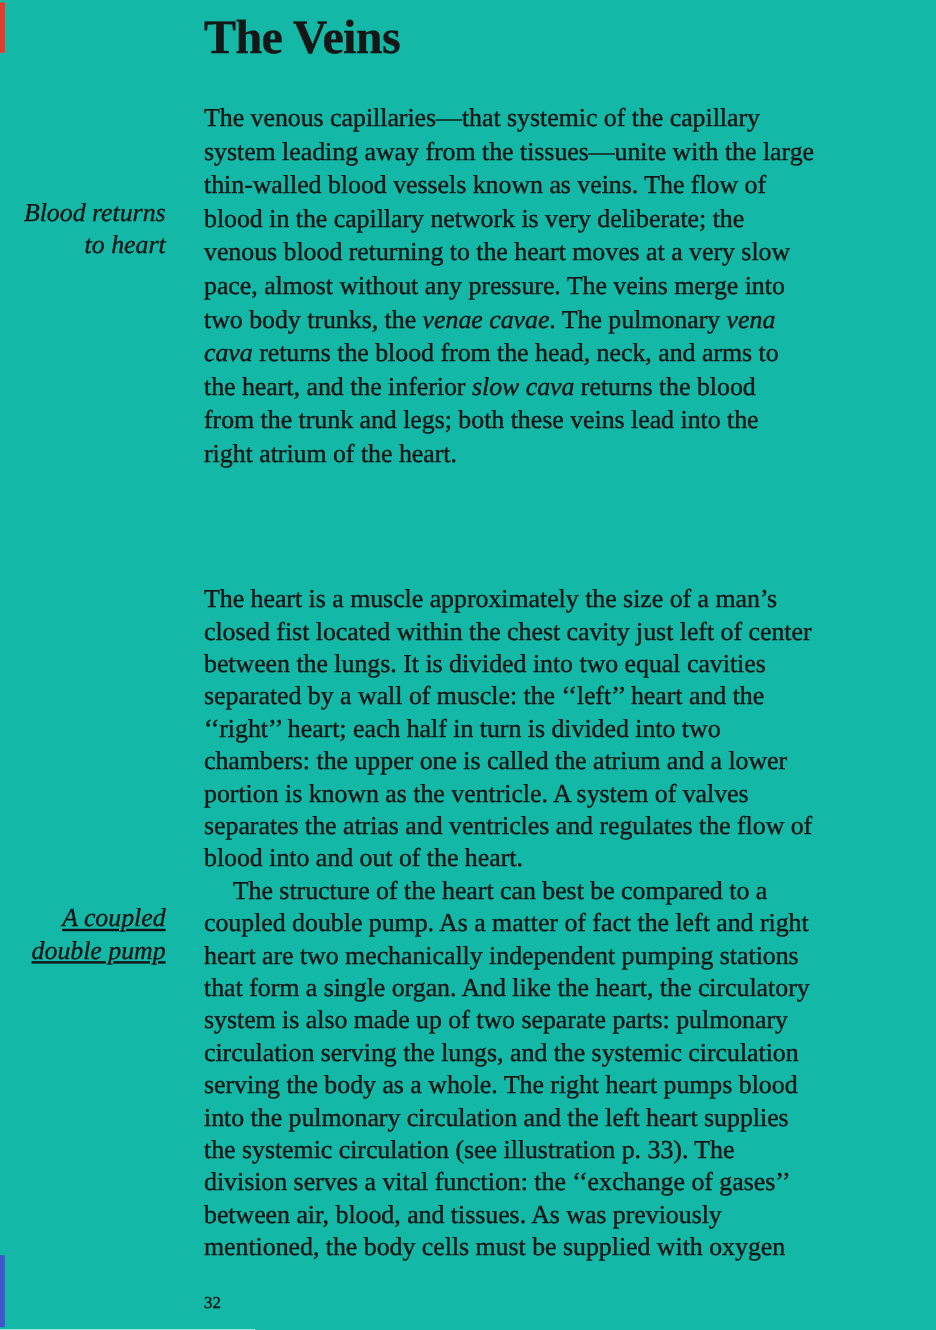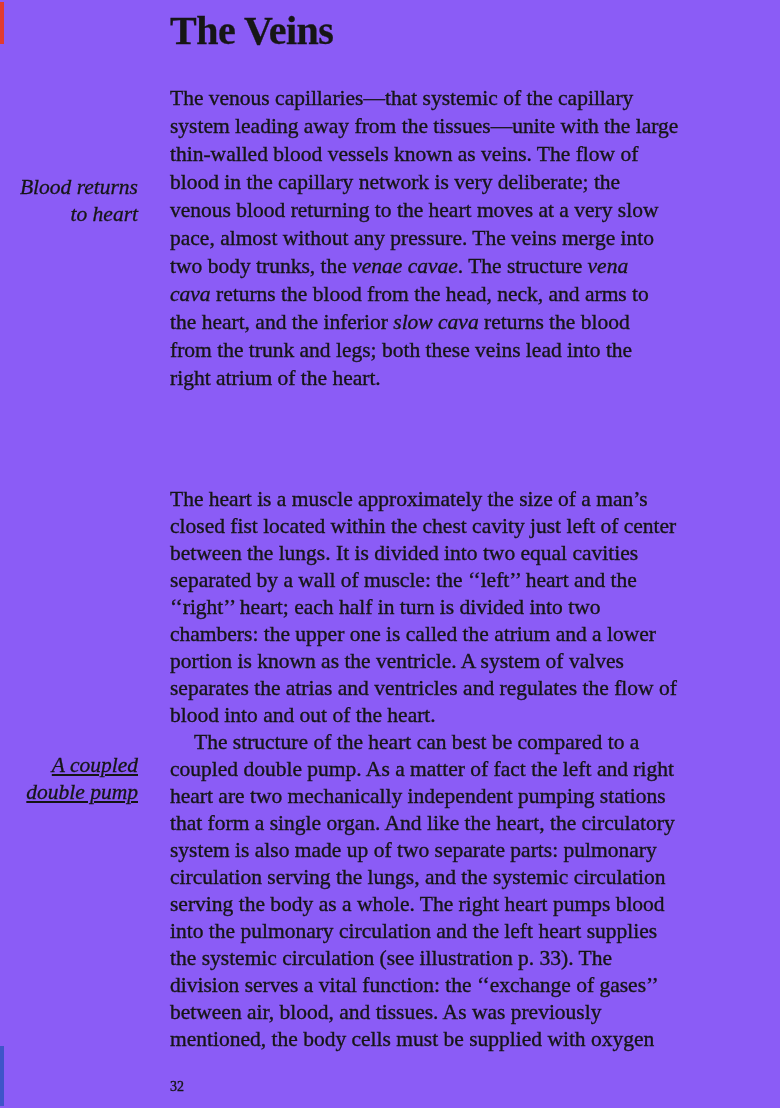--- a/index.html
+++ b/index.html
@@ -1,20 +1,20 @@
 <!DOCTYPE html>
 <html><head>
 <meta charset="utf-8">
 <style>
   html, body { margin: 0; padding: 0; background: #ffffff; }
   .page {
     position: relative;
     width: 780px;
     height: 1108px;
-    background: #8b5cf6;
+    background: #14b8a6;
     overflow: hidden;
     font-family: "Liberation Serif", serif;
     color: #161616;
   }
   
   .edge-mark { position: absolute; left: 0; width: 4px; }
   .edge-mark.top { top: 2px; height: 42px; }
   .edge-mark.bottom { top: 1046px; height: 60px; }
 
   .heading {
@@ -48,21 +48,21 @@
   .note {
     position: absolute;
     left: 0;
     width: 138px;
     text-align: right;
     font-style: italic;
     font-size: 21.5px;
     line-height: 27px;
     -webkit-text-stroke: 0.3px #141414;
   }
-  .n1 { top: 164px; margin-top: 10px; }
+  .n1 { top: 164px; }
   .n2 { top: 752px; text-decoration: underline; }
 
   .pageno {
     position: absolute;
     left: 170px;
     top: 1079px;
     font-size: 14px;
     -webkit-text-stroke: 0.35px #141414;
   }
 </style>
@@ -81,21 +81,21 @@
       <div class="line"><span>to heart</span></div>
     </div>
 
   <div class="para p1">
       <div class="line"><span>The venous capillaries—that systemic of the capillary</span></div>
       <div class="line"><span>system leading away from the tissues—unite with the large</span></div>
       <div class="line"><span>thin-walled blood vessels known as veins. The flow of</span></div>
       <div class="line"><span>blood in the capillary network is very deliberate; the</span></div>
       <div class="line"><span>venous blood returning to the heart moves at a very slow</span></div>
       <div class="line"><span>pace, almost without any pressure. The veins merge into</span></div>
-      <div class="line"><span>two body trunks, the </span><i>venae cavae</i><span>. The structure </span><i>vena</i></div>
+      <div class="line"><span>two body trunks, the </span><i>venae cavae</i><span>. The pulmonary </span><i>vena</i></div>
       <div class="line"><i>cava</i><span> returns the blood from the head, neck, and arms to</span></div>
       <div class="line"><span>the heart, and the inferior </span><i>slow cava</i><span> returns the blood</span></div>
       <div class="line"><span>from the trunk and legs; both these veins lead into the</span></div>
       <div class="line"><span>right atrium of the heart.</span></div>
     </div>
 
 
   <div class="para p2a">
       <div class="line"><span>The heart is a muscle approximately the size of a man’s</span></div>
       <div class="line"><span>closed fist located within the chest cavity just left of center</span></div>

